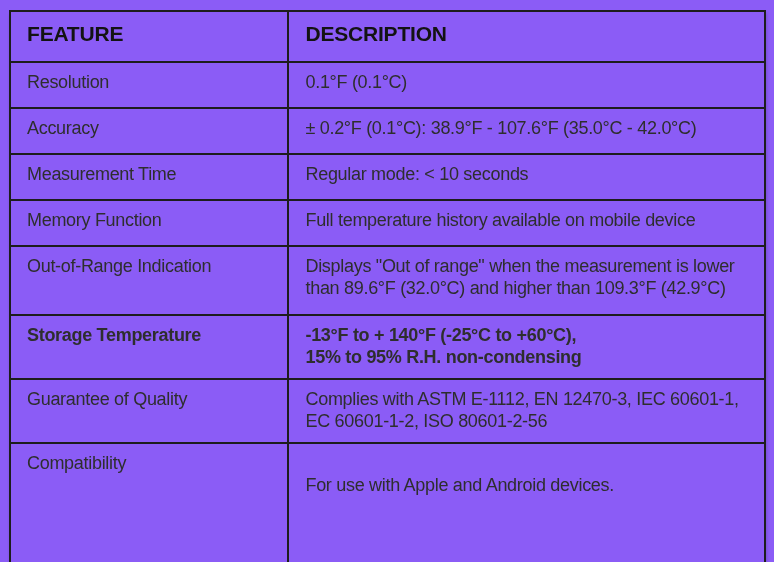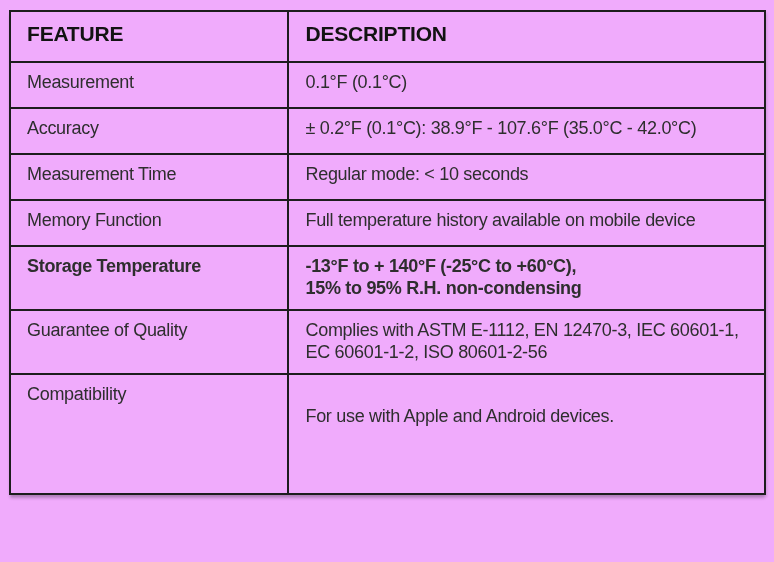--- a/index.html
+++ b/index.html
@@ -8,21 +8,21 @@
     background: #ffffff;
     width: 774px;
     height: 562px;
     font-family: "Liberation Sans", "DejaVu Sans", sans-serif;
     overflow: hidden;
   }
   .page {
     position: relative;
     width: 774px;
     height: 562px;
-    background: #f0abfc;
+    background: #8b5cf6;
   }
   table.spec {
     position: absolute;
     left: 9px;
     top: 10px;
     width: 757px;
     border-collapse: collapse;
     table-layout: fixed;
     box-shadow: 0 4px 3px -1px rgba(0,0,0,0.22), 2px 2px 2px rgba(0,0,0,0.06);
   }
@@ -69,34 +69,39 @@
       <col class="c-desc">
     </colgroup>
     <thead>
       <tr class="rh">
         <th>FEATURE</th>
         <th>DESCRIPTION</th>
       </tr>
     </thead>
     <tbody>
       <tr class="r1">
-        <td>Measurement</td>
+        <td>Resolution</td>
         <td>0.1°F (0.1°C)</td>
       </tr>
       <tr class="r2">
         <td>Accuracy</td>
         <td>± 0.2°F (0.1°C): 38.9°F - 107.6°F (35.0°C - 42.0°C)</td>
       </tr>
       <tr class="r3">
         <td>Measurement Time</td>
         <td>Regular mode: &lt; 10 seconds</td>
       </tr>
       <tr class="r4">
         <td>Memory Function</td>
         <td>Full temperature history available on mobile device</td>
+      </tr>
+      <tr class="r5">
+        <td>Out-of-Range Indication</td>
+        <td>Displays "Out of range" when the measurement is lower
+than 89.6°F (32.0°C) and higher than 109.3°F (42.9°C)</td>
       </tr>
       <tr class="r7">
         <td>Storage Temperature</td>
         <td>-13°F to + 140°F (-25°C to +60°C),
 15% to 95% R.H. non-condensing</td>
       </tr>
       <tr class="r8">
         <td>Guarantee of Quality</td>
         <td>Complies with ASTM E-1112, EN 12470-3, IEC 60601-1,
 EC 60601-1-2, ISO 80601-2-56</td>

